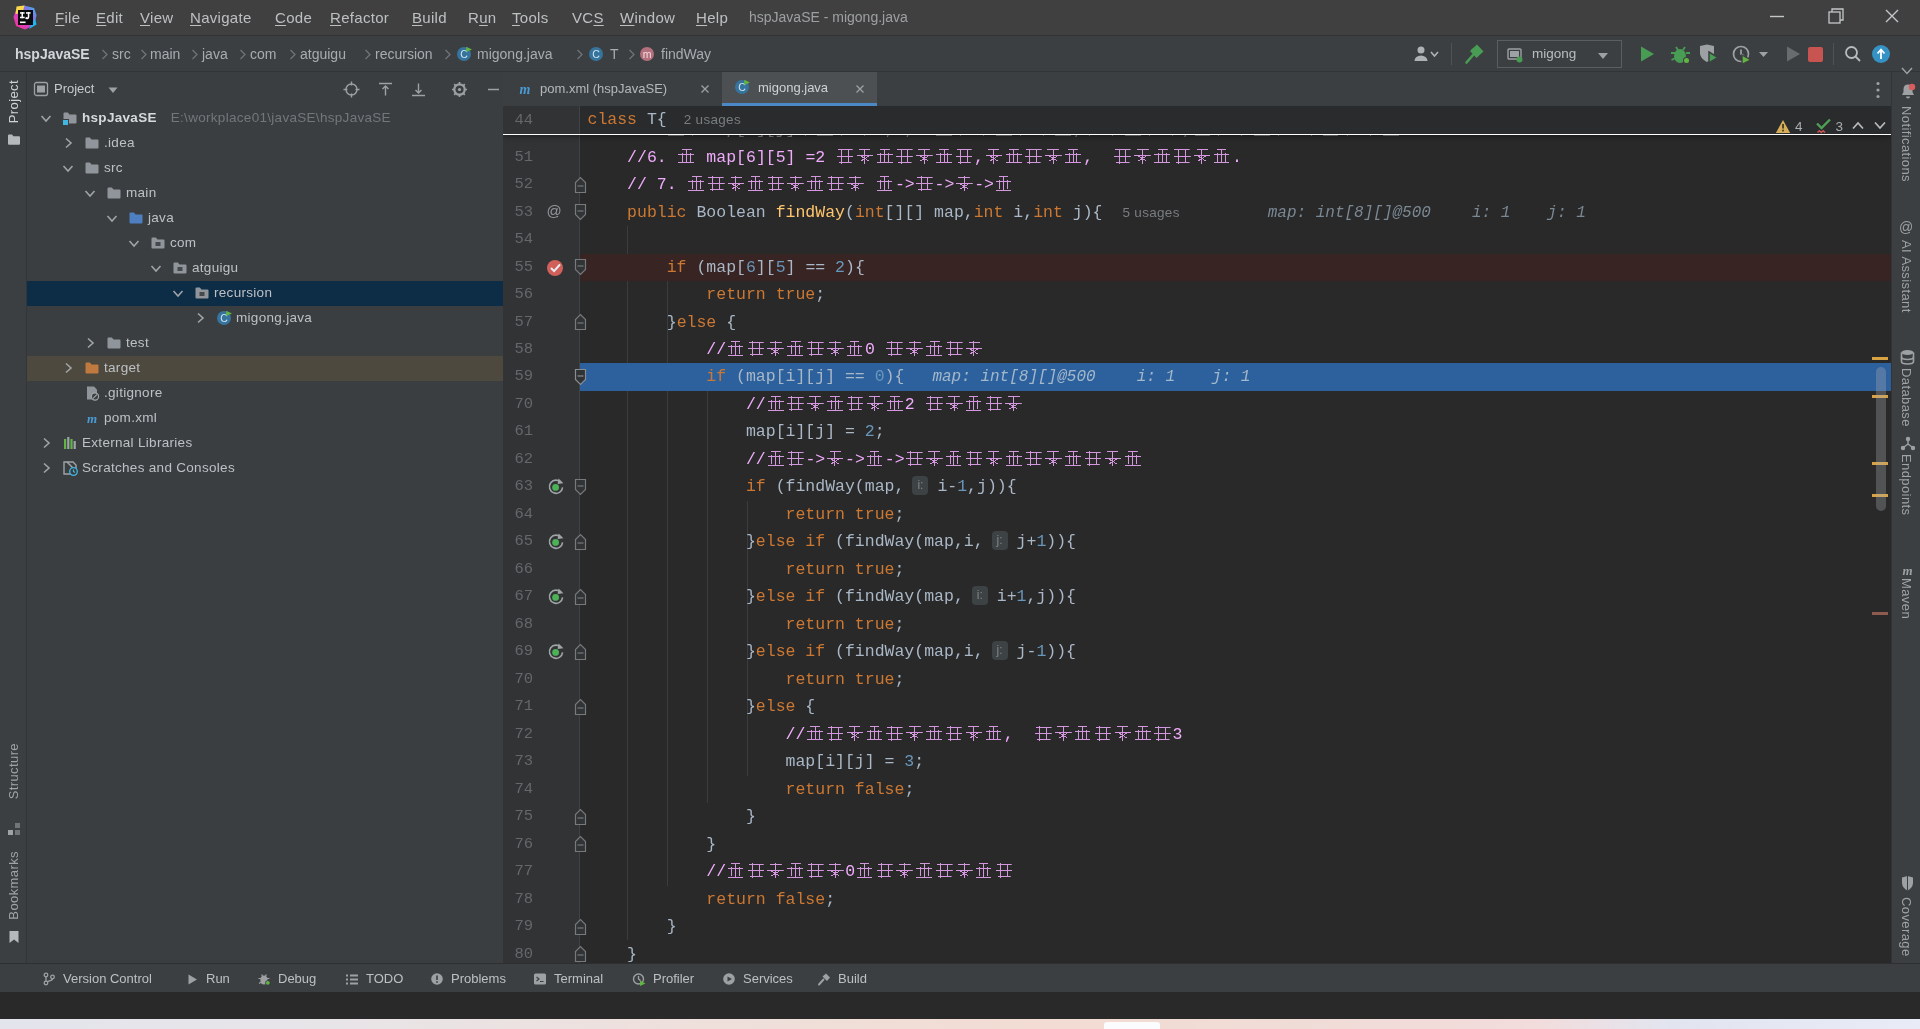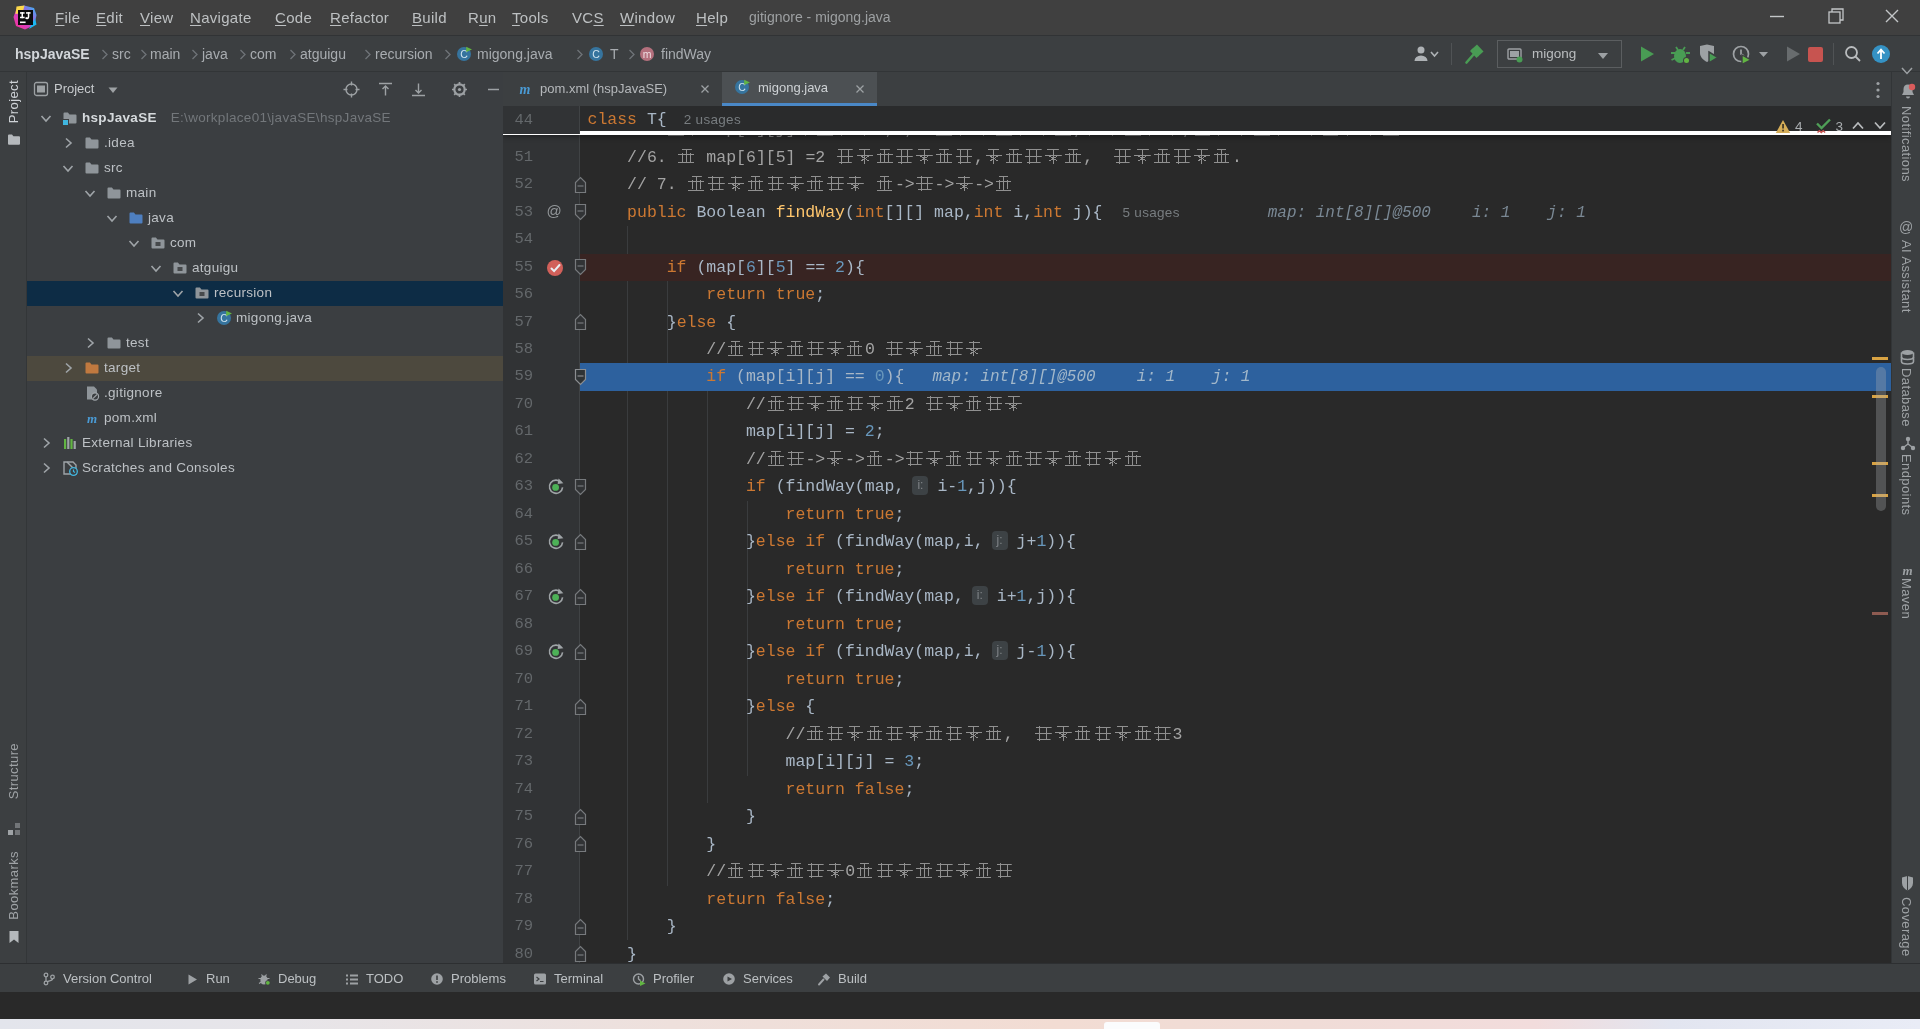--- a/index.html
+++ b/index.html
@@ -14,21 +14,21 @@
 #lstripe {position:absolute;left:0;top:72px;width:27px;height:891px;background:#3c3f41;border-right:1px solid #333638}
 .vtextup {writing-mode:vertical-rl;transform:rotate(180deg);font-size:13px;color:#9fa3a6;letter-spacing:.4px}
 .vtext {writing-mode:vertical-rl;font-size:13px;color:#9fa3a6;letter-spacing:.4px}
 
 #proj {position:absolute;left:27px;top:72px;width:476px;height:891px;background:#3b3e41}
 #tabbar {position:absolute;left:503px;top:72px;width:1388px;height:34px;background:#3c3f41}
 #editor {position:absolute;left:503px;top:106px;width:1388px;height:857px;overflow:hidden}
 #gutter {position:absolute;left:0px;top:0px;width:77px;height:857px;background:#313335;border-right:1px solid #404345}
 .num {position:absolute;left:0;width:30px;height:27.48px;line-height:27.48px;text-align:right;font-family:"Liberation Mono",monospace;font-size:15.5px;color:#64686b}
 .cl {position:absolute;left:84.5px;height:27.48px;line-height:27.48px;white-space:pre;font-family:"Liberation Mono",monospace;font-size:16.5px;color:#a9b7c6}
-.cl .k {color:#cc7832} .cl .n {color:#6897bb} .cl .m {color:#ffc66d} .cl .c {color:#a3a3a3}
+.cl .k {color:#cc7832} .cl .n {color:#6897bb} .cl .m {color:#ffc66d} .cl .c {color:#f0abfc}
 .cl b {display:inline-block;font:12px "Liberation Sans",sans-serif;font-weight:normal;color:#808488;background:#3d4245;border-radius:4px;padding:2.5px 5px;vertical-align:2px;margin-left:8px;margin-right:9px}
 .us {font:13.5px "Liberation Sans",sans-serif;color:#787d80;letter-spacing:.3px}
 .dbg {font-style:italic;color:#7a8894;font-size:16px}
 .dbg.w {color:#a3b8ca}
 i {display:inline-block;width:16.6px;height:15px;margin:0 1.63px;vertical-align:-2px;font-style:normal;opacity:.85;
 background:linear-gradient(currentColor,currentColor) 50% 6%/92% 1.4px no-repeat,
 linear-gradient(currentColor,currentColor) 50% 52%/100% 1.4px no-repeat,
 linear-gradient(currentColor,currentColor) 50% 98%/80% 1.4px no-repeat,
 linear-gradient(currentColor,currentColor) 28% 50%/1.4px 100% no-repeat,
 linear-gradient(currentColor,currentColor) 72% 50%/1.4px 80% no-repeat}
@@ -83,21 +83,21 @@
         <span class="mi" style="left:190px"><u>N</u>avigate</span>
         <span class="mi" style="left:275px"><u>C</u>ode</span>
         <span class="mi" style="left:330px"><u>R</u>efactor</span>
         <span class="mi" style="left:412px"><u>B</u>uild</span>
         <span class="mi" style="left:468px">R<u>u</u>n</span>
         <span class="mi" style="left:512px"><u>T</u>ools</span>
         <span class="mi" style="left:572px">VC<u>S</u></span>
         <span class="mi" style="left:620px"><u>W</u>indow</span>
         <span class="mi" style="left:696px"><u>H</u>elp</span>
       </div>
-  <div class="abs" style="left:749px;top:9px;color:#9da0a2;font-size:14px">gitignore - migong.java</div>
+  <div class="abs" style="left:749px;top:9px;color:#9da0a2;font-size:14px">hspJavaSE - migong.java</div>
   <svg class="abs" style="left:1765px;top:4px" width="24" height="24" viewBox="0 0 24 24">
         <line x1="5" y1="12.5" x2="19" y2="12.5" stroke="#c3c6c8" stroke-width="1.4"></line>
       </svg>
   <svg class="abs" style="left:1824px;top:4px" width="24" height="24" viewBox="0 0 24 24">
         <rect x="5" y="8" width="11" height="11" fill="none" stroke="#c3c6c8" stroke-width="1.3"></rect>
         <path d="M8 8 V5 h11 v11 h-3" fill="none" stroke="#c3c6c8" stroke-width="1.3"></path>
       </svg>
   <svg class="abs" style="left:1880px;top:4px" width="24" height="24" viewBox="0 0 24 24">
         <path d="M6 6 L18 18 M18 6 L6 18" stroke="#c3c6c8" stroke-width="1.4"></path>
       </svg>
@@ -552,21 +552,21 @@
 <div class="cl" style="top:748.2px">                    map[i][j] = <span class="n">3</span>;</div>
 <div class="cl" style="top:775.6px">                    <span class="k">return false</span>;</div>
 <div class="cl" style="top:803.1px">                }</div>
 <div class="cl" style="top:830.6px">            }</div>
 <div class="cl" style="top:858.1px">            <span class="c">//<i></i><i></i><i></i><i></i><i></i><i></i>0<i></i><i></i><i></i><i></i><i></i><i></i><i></i><i></i></span></div>
 <div class="cl" style="top:885.6px">            <span class="k">return false</span>;</div>
 <div class="cl" style="top:913.0px">        }</div>
 <div class="cl" style="top:940.5px">    }</div>
     </div>
 
-    <div class="abs" style="left:0;top:0;width:1388px;height:28.5px;background:#2a2b2c;border-bottom:4px solid #ffffff;box-shadow:0 2px 5px rgba(0,0,0,.35)">
+    <div class="abs" style="left:0;top:0;width:1388px;height:28.5px;background:#2a2b2c;border-bottom:1px solid #ffffff;box-shadow:0 2px 5px rgba(0,0,0,.35)">
       <div class="abs" style="left:0;top:0;width:77px;height:28px;background:#313335;border-right:1px solid #404345"></div>
       <div class="num" style="top:0;line-height:28px">44</div>
       <div class="cl" style="top:0;line-height:28px"><span class="k">class</span> T{<span class="us" style="margin-left:17px">2 usages</span></div>
     </div>
 
     <div class="abs" style="left:1272px;top:11px;height:20px;white-space:nowrap;font-size:0">
       <svg width="16" height="15" viewBox="0 0 16 15" style="vertical-align:-3px">
             <path d="M8 1 L15.2 14 H0.8 Z" fill="#d6ae58"></path>
             <rect x="7.2" y="5" width="1.7" height="4.5" fill="#3b3325"></rect>
             <rect x="7.2" y="10.7" width="1.7" height="1.7" fill="#3b3325"></rect>

